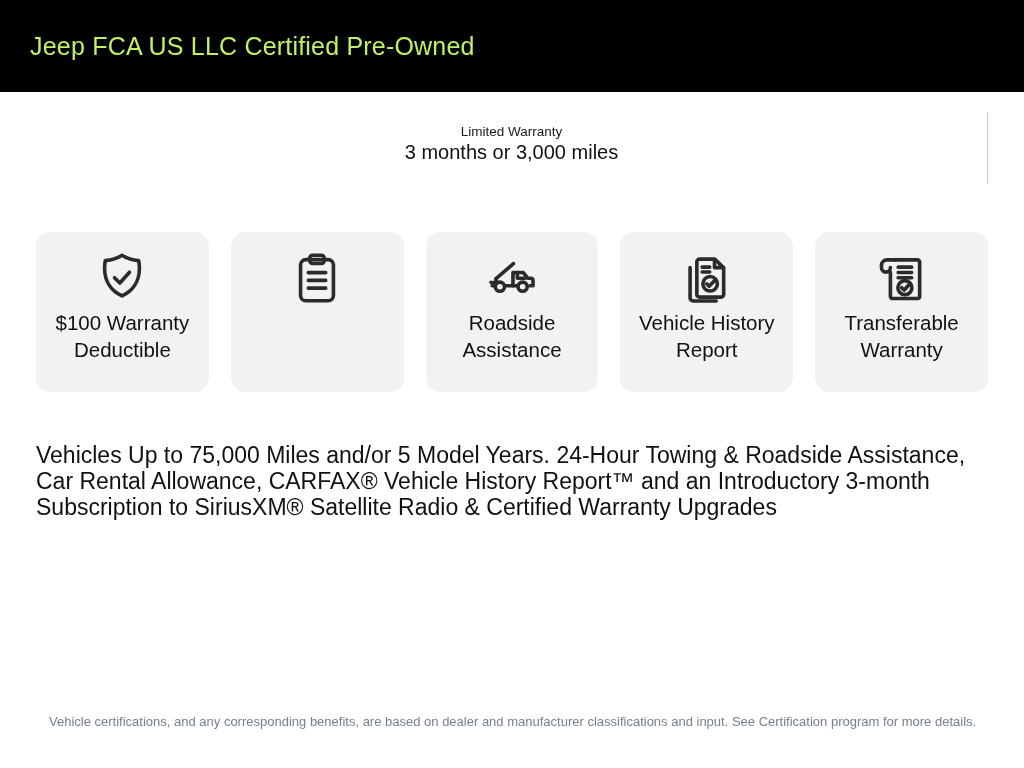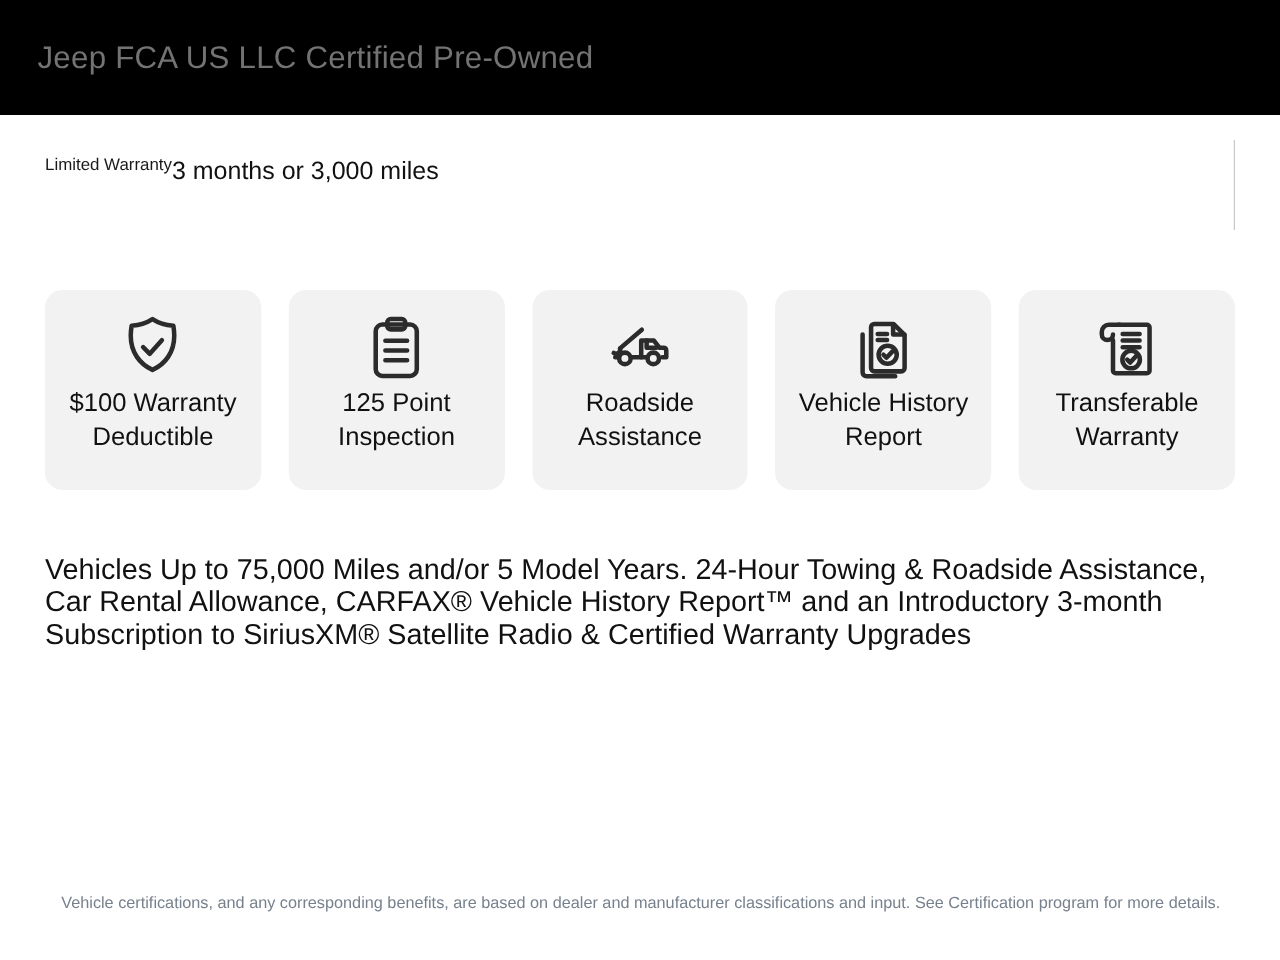--- a/index.html
+++ b/index.html
@@ -18,30 +18,30 @@
     overflow:hidden;
   }
   .page{position:relative;width:1024px;height:768px;background:#fff;}
 
   .header{
     position:absolute;top:0;left:0;right:0;height:92px;
     background:var(--header-bg);
     display:flex;align-items:center;
   }
   .header-title{
-    color:#737373;font-size:25px;font-weight:400;
+    color:#bef264;font-size:25px;font-weight:400;
     margin-left:30px;letter-spacing:0.2px;
   }
 
   .warranty-row{
     position:absolute;top:112px;left:36px;right:36px;height:72px;
     display:flex;align-items:stretch;
   }
   .warranty-col{
-    flex:1;display:flex;flex-direction:row;align-items:flex-start;
+    flex:1;display:flex;flex-direction:column;align-items:center;
     padding-top:12px;
   }
   .warranty-label{font-size:13.5px;color:#1a1a1a;}
   .warranty-value{font-size:20px;color:var(--text-dark);margin-top:2px;}
   .warranty-divider{width:1px;background:var(--divider-color);}
 
   .cards-row{
     position:absolute;top:232px;left:36px;right:36px;height:160px;
     display:flex;gap:22px;
   }
@@ -95,21 +95,20 @@
         <div class="card-label">$100 Warranty Deductible</div>
       </div>
       <div class="card">
         <span class="card-icon">
           <svg viewBox="0 0 24 24" fill="none" stroke="#2b2b2b" stroke-width="1.5" stroke-linecap="round" stroke-linejoin="round">
             <rect x="5.2" y="4.4" width="13.6" height="17" rx="2.2"></rect>
             <rect x="9" y="2.6" width="6" height="3.4" rx="1.2"></rect>
             <path d="M8.4 9.8h7.2M8.4 13h7.2M8.4 16.2h7.2"></path>
           </svg>
         </span>
-        <div class="card-label">125 Point Inspection</div>
       </div>
       <div class="card">
         <span class="card-icon">
           <svg viewBox="0 0 24 24" fill="none" stroke="#2b2b2b" stroke-width="1.5" stroke-linecap="round" stroke-linejoin="round">
             <path d="M12.6 6.1L5.4 12.3"></path>
             <path d="M5.4 12.3c.3 1.3-1.1 2.2-2.1 1.5"></path>
             <path d="M12.4 15.2V9.7h4.2l1.9 2.4h1.2c.6 0 1 .4 1 1v2.1h-1.3"></path>
             <path d="M14.2 9.7v2.4h3.2"></path>
             <path d="M3.8 15.2h1.3M8.9 15.2h5.5"></path>
             <circle cx="7" cy="15.6" r="1.9" fill="#f2f2f2"></circle>

